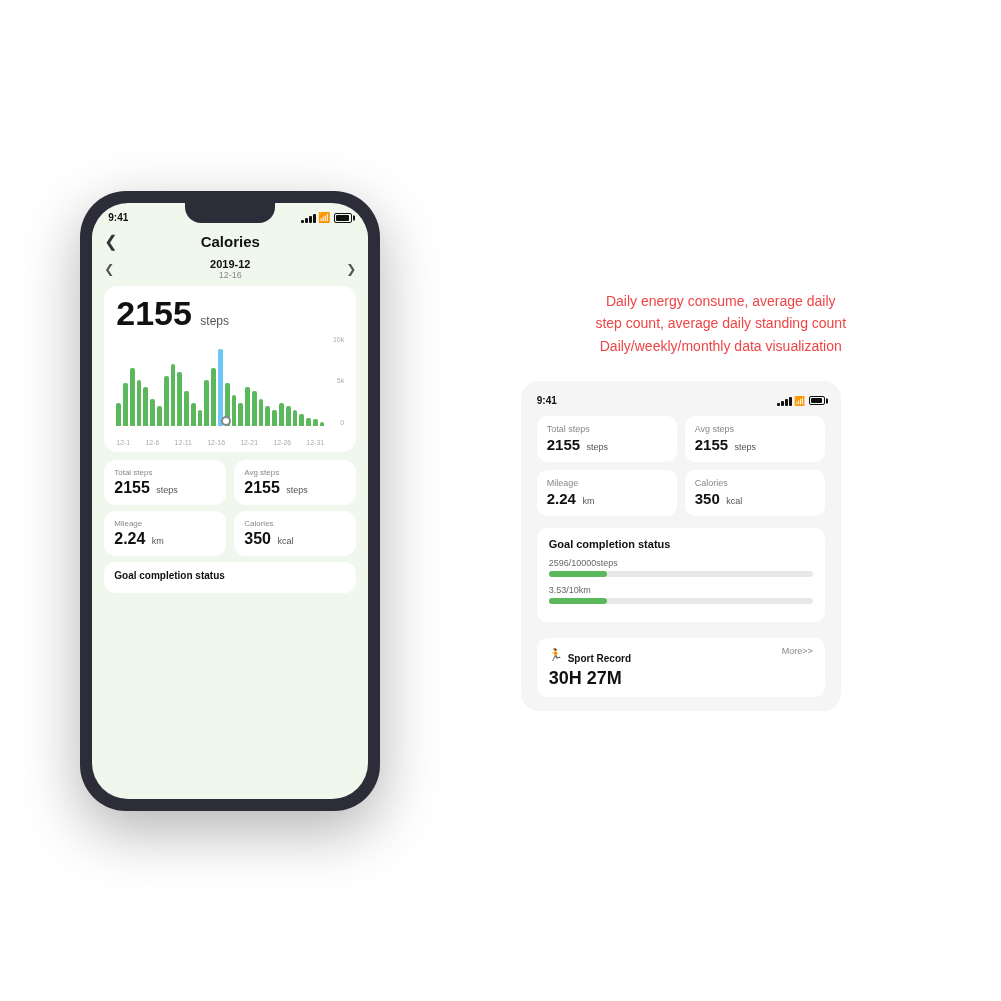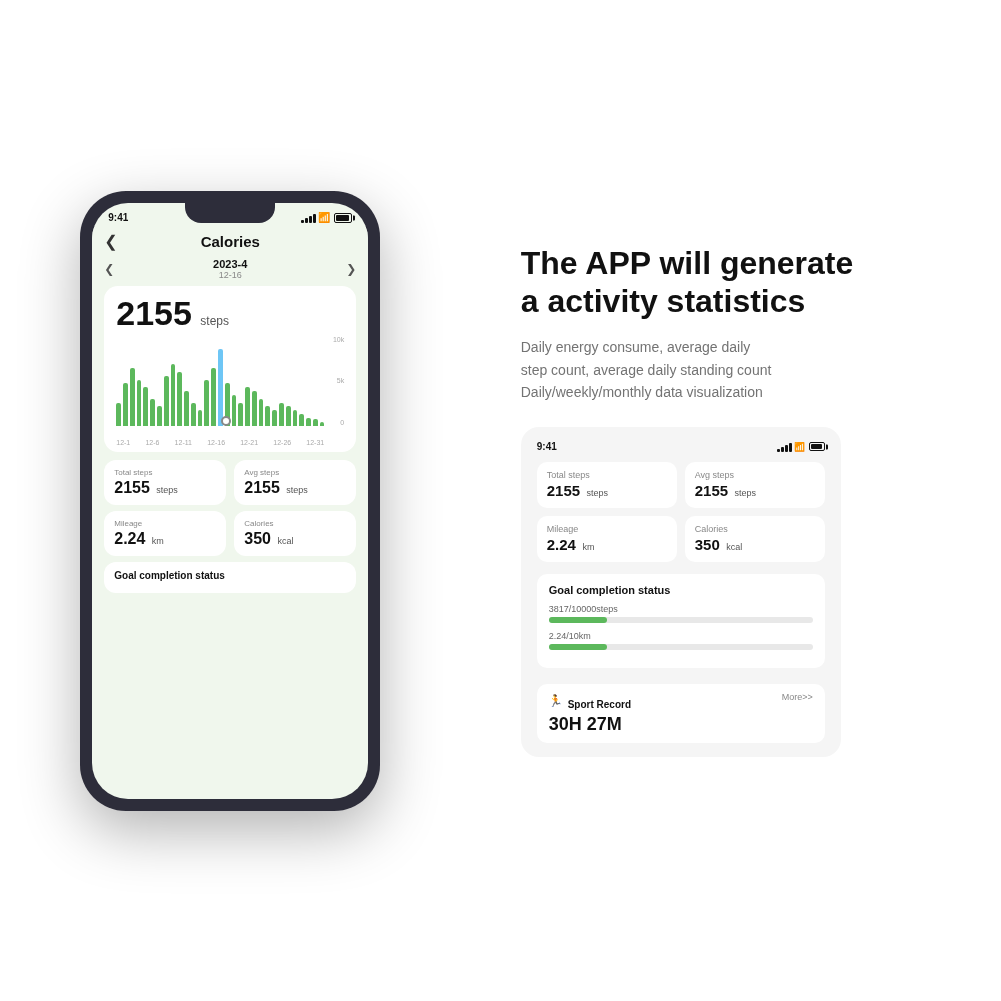--- a/index.html
+++ b/index.html
@@ -261,23 +261,24 @@
     }
     .headline {
       font-size: 32px;
       font-weight: 700;
       color: #111;
       line-height: 1.2;
       margin-bottom: 16px;
     }
     .description {
       font-size: 14px;
-      color: #737373;
+      color: #ef4444;
       line-height: 1.6;
       margin-bottom: 24px;
+      text-align: center;
     }
 
     
     .mini-phone-card {
       background: #f5f5f5;
       border-radius: 18px;
       padding: 14px 16px;
       width: 320px;
     }
     .mini-status-bar {
@@ -461,21 +462,21 @@
 
         <div class="phone-header">
           <span class="back-arrow">❮</span>
           <span class="phone-title">Calories</span>
         </div>
 
 
         <div class="date-nav">
           <span class="date-nav-arrow">❮</span>
           <div class="date-center">
-            <div class="date-main">2023-4</div>
+            <div class="date-main">2019-12</div>
             <div class="date-sub">12-16</div>
           </div>
           <span class="date-nav-arrow">❯</span>
         </div>
 
         <div class="chart-card">
           <div>
             <span class="steps-display">2155</span>
             <span class="steps-unit">steps</span>
           </div>
@@ -565,21 +566,20 @@
         </div>
 
         <div class="goal-section">
           <div class="goal-title">Goal completion status</div>
         </div>
       </div>
     </div>
   </div>
 
   <div class="right-side">
-    <div class="headline">The APP will generate<br>a activity statistics</div>
     <div class="description">Daily energy consume, average daily<br>step count, average daily standing count<br>Daily/weekly/monthly data visualization</div>
 
     <div class="mini-phone-card">
 
       <div class="mini-status-bar">
         <span>9:41</span>
         <div class="mini-status-icons">
           <div class="signal-bars">
             <div class="signal-bar" style="height:3px"></div>
             <div class="signal-bar" style="height:5px"></div>
@@ -620,27 +620,27 @@
           <div>
             <span class="mini-stat-value">350</span>
             <span class="mini-stat-unit">kcal</span>
           </div>
         </div>
       </div>
 
       <div class="mini-goal-section">
         <div class="mini-goal-title">Goal completion status</div>
         <div class="mini-goal-item">
-          <div class="mini-goal-label">3817/10000steps</div>
+          <div class="mini-goal-label">2596/10000steps</div>
           <div class="mini-goal-bar-bg">
             <div class="mini-goal-bar-fill" style="width:22%"></div>
           </div>
         </div>
         <div class="mini-goal-item">
-          <div class="mini-goal-label">2.24/10km</div>
+          <div class="mini-goal-label">3.53/10km</div>
           <div class="mini-goal-bar-bg">
             <div class="mini-goal-bar-fill" style="width:22%"></div>
           </div>
         </div>
       </div>
 
       <div style="height:8px"></div>
       <div class="mini-sport-record">
         <div class="mini-sport-left">
           <div class="mini-sport-header">

